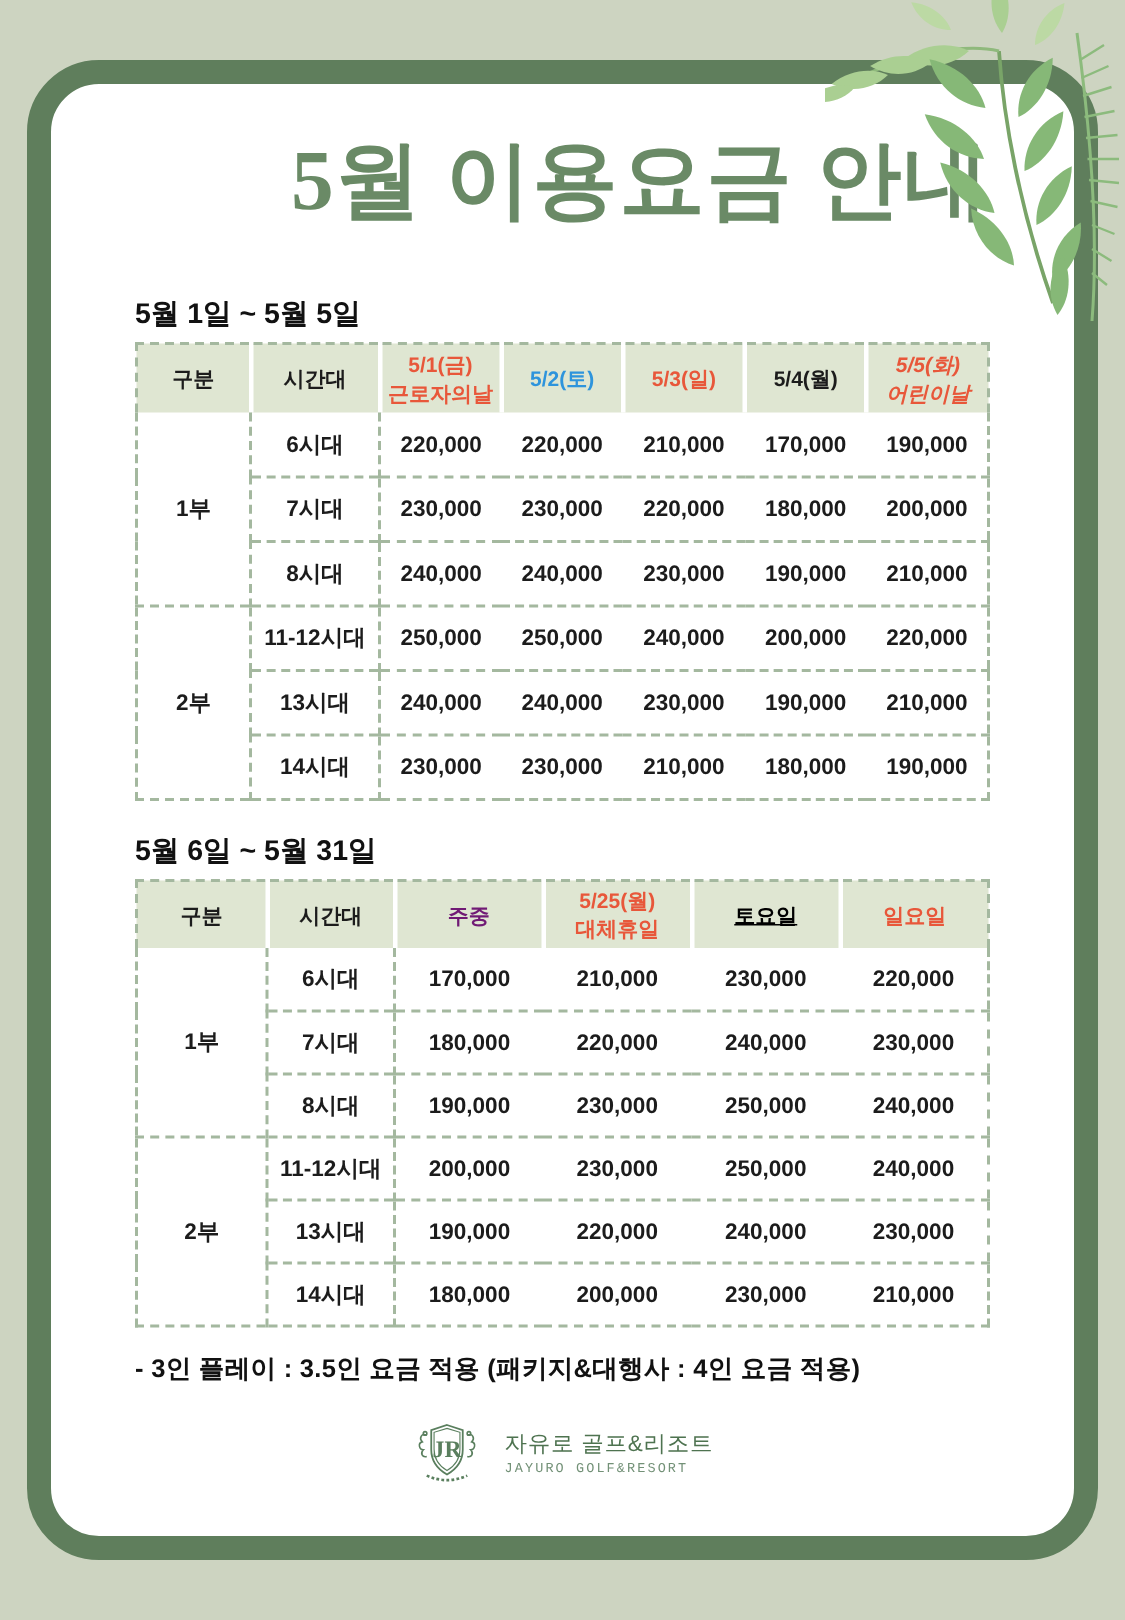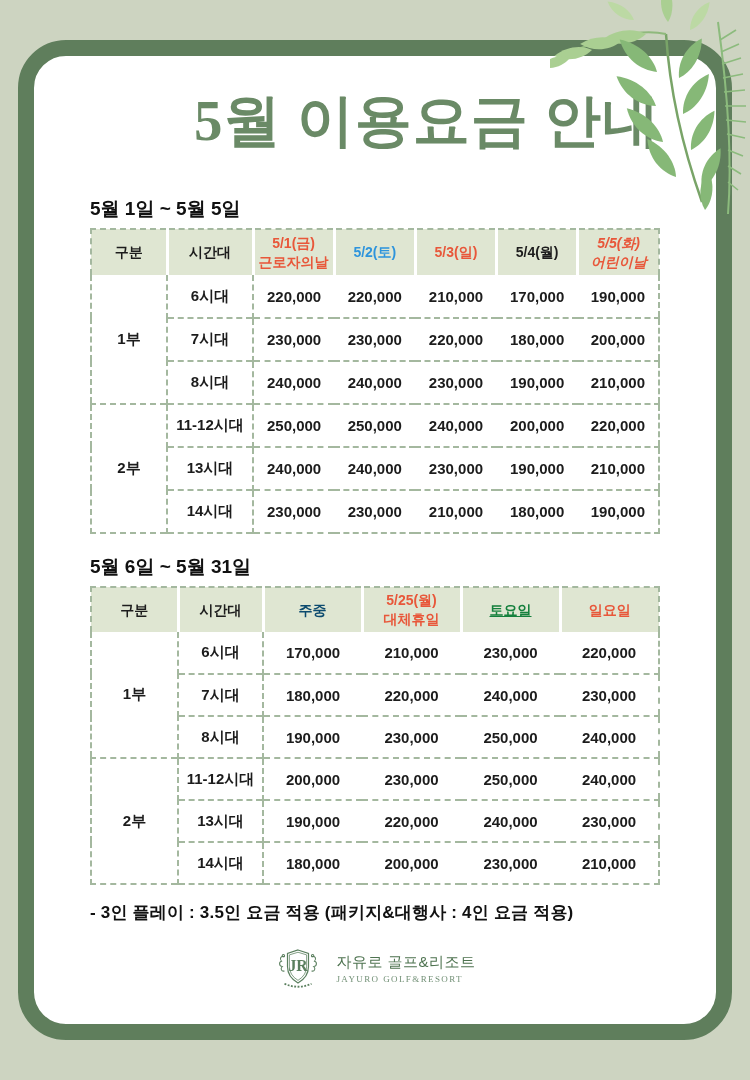--- a/index.html
+++ b/index.html
@@ -52,21 +52,21 @@
   tr.sub-row td{ border-top:2px dashed var(--dash_border); }
   tr.group-start td{ border-top:2px dashed var(--dash_border); }
   .notes{ margin-top:14px; }
   .notes p{
     font-size:17px; font-weight:bold; color:#111; line-height:28px; letter-spacing:0.2px;
   }
   .logo{
     margin-top:16px; display:flex; align-items:center; justify-content:center; gap:14px;
   }
   .logo-text-ko{ font-size:15px; font-weight:normal; color:var(--logo_green); letter-spacing:0.5px; }
-  .logo-text-en{ font-size:9px; color:#739177; letter-spacing:1.4px; font-family:Liberation Serif, serif; margin-top:2px; }
+  .logo-text-en{ font-size:9px; color:#739177; letter-spacing:1.4px; font-family:Liberation Mono, monospace; margin-top:2px; }
   .leaves{ position:absolute; top:0; right:0; pointer-events:none; }
 </style>
 </head>
 <body>
 
 <div class="frame">
   <div class="content">
 
     <h1 class="title">5월 이용요금 안내</h1>
 
@@ -158,24 +158,24 @@
             <col style="width: 85px;">
             <col>
             <col>
             <col>
             <col>
           </colgroup>
           <thead>
             <tr>
               <th style="color: rgb(28, 28, 28);">구분</th>
               <th style="color: rgb(28, 28, 28);">시간대</th>
-              <th style="color: #0c4a6e;">주중</th>
+              <th style="color: #701a75;">주중</th>
               <th style="color: rgb(232, 87, 58); margin-top: 28px;">5/25(월)
 대체휴일</th>
-              <th style="color: #15803d; text-decoration: underline;">토요일</th>
+              <th style="color: #000000; text-decoration: underline;">토요일</th>
               <th style="color: rgb(232, 87, 58);">일요일</th>
             </tr>
           </thead>
           <tbody>
             <tr>
               <td rowspan="3" class="col-gubun">1부</td>
               <td class="col-time">6시대</td>
               <td>170,000</td>
               <td>210,000</td>
               <td>230,000</td>

